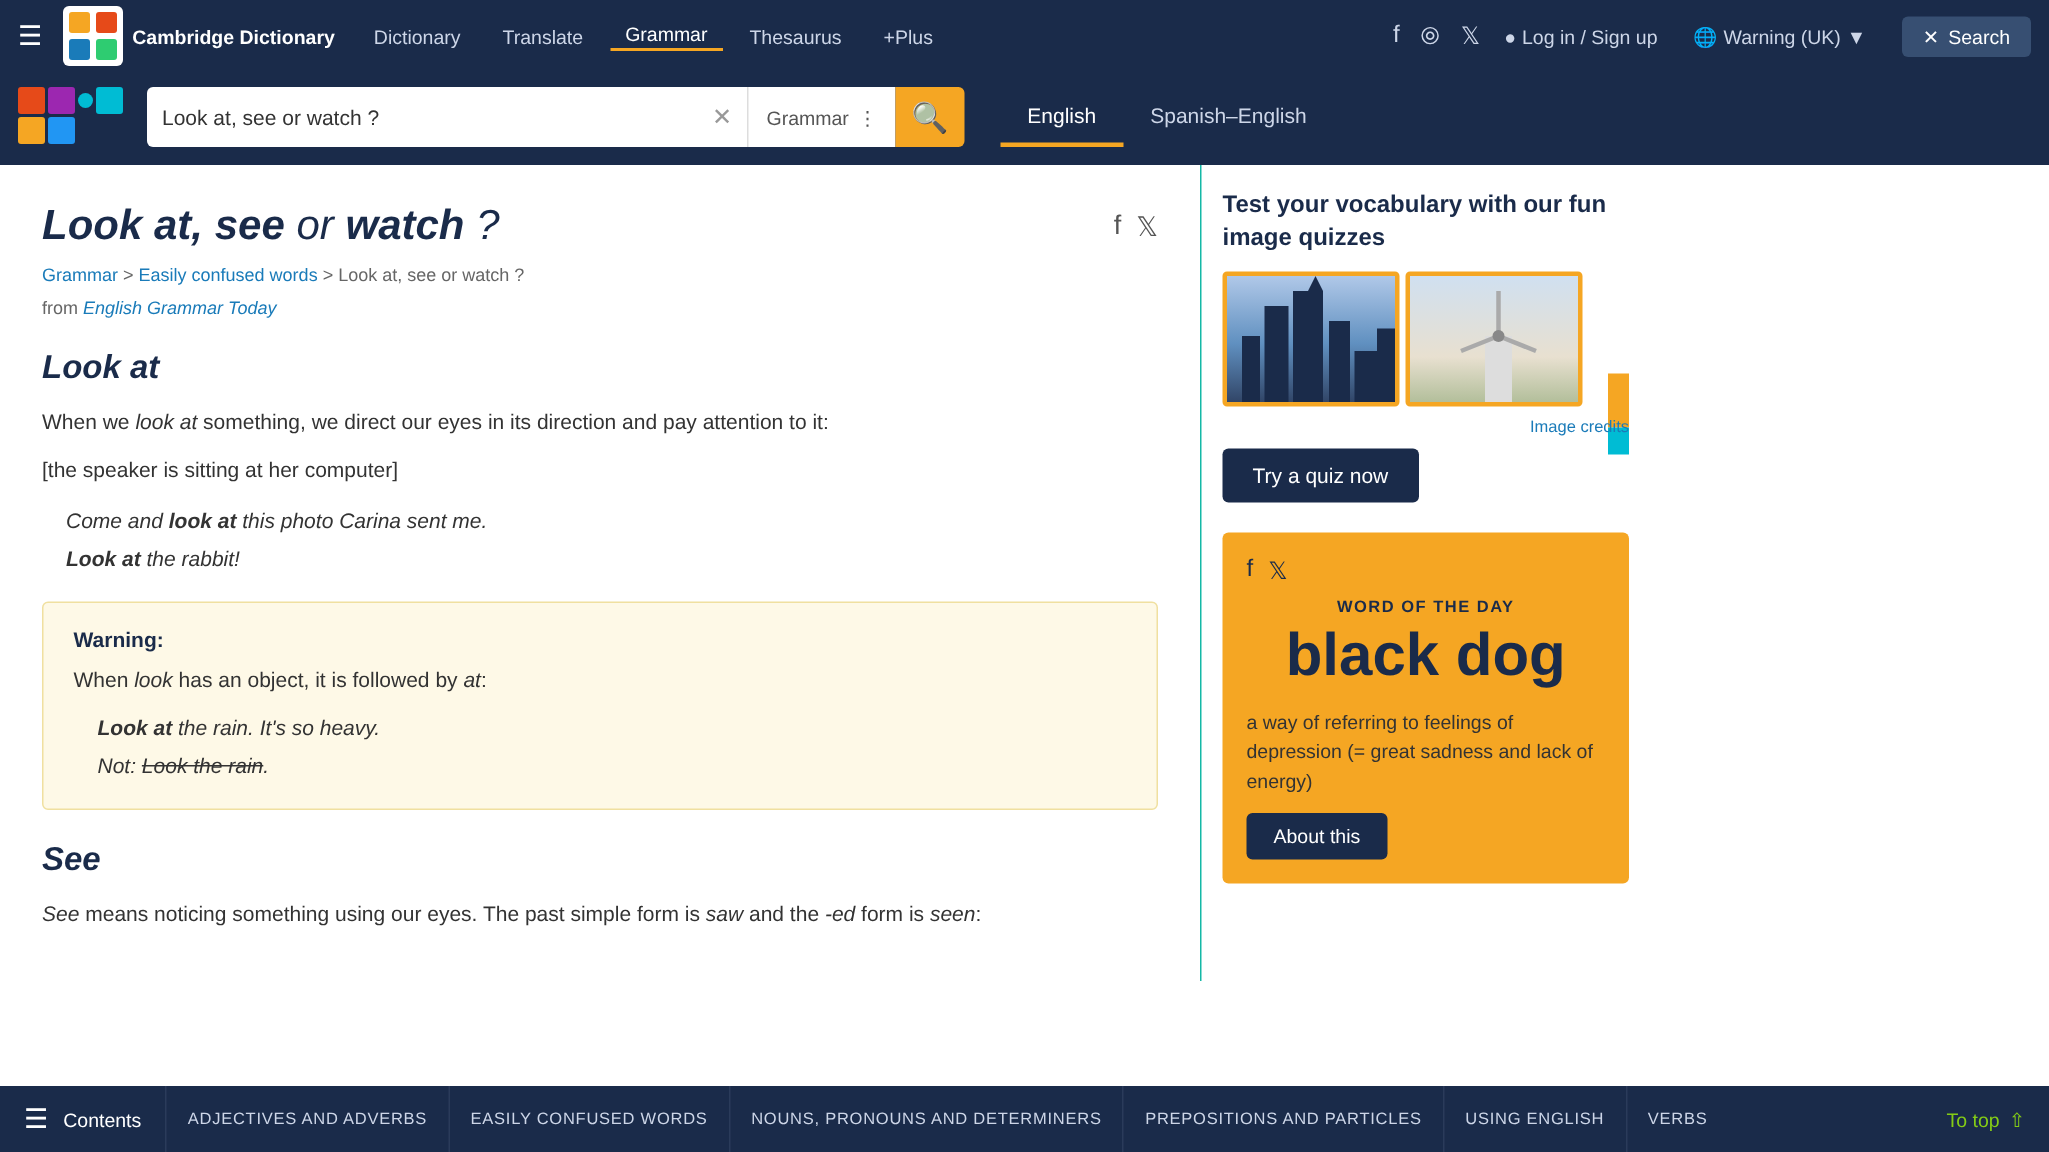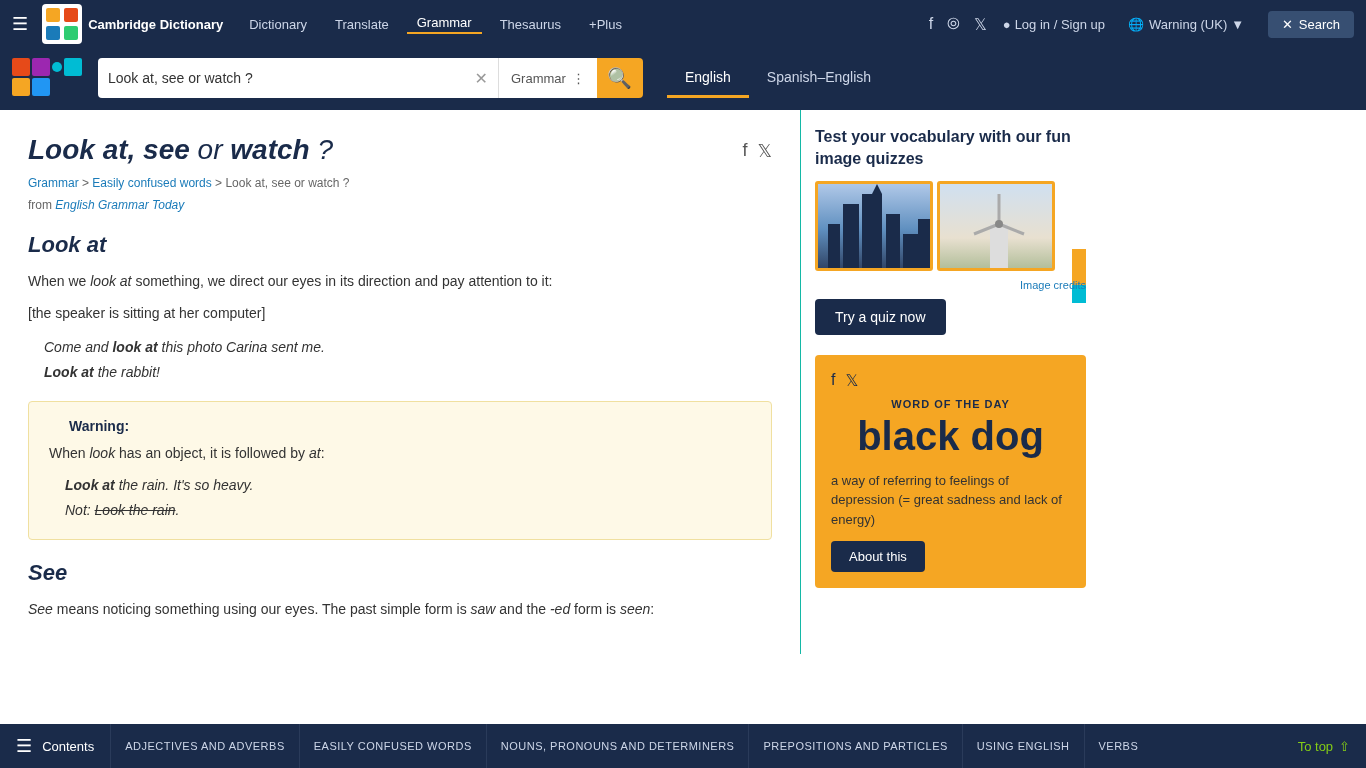--- a/index.html
+++ b/index.html
@@ -147,21 +147,21 @@
     }
     .example-text strong { font-weight: bold; }
 
     .warning-box {
       background: #fef9e7;
       border: 1px solid #f0e0a0;
       border-radius: 4px;
       padding: 16px 20px;
       margin: 16px 0;
     }
-    .warning-title { font-weight: bold; color: #1a2b4a; margin-bottom: 8px; font-size: 14px; margin-left: 20px; }
+    .warning-title { font-weight: bold; color: #1a2b4a; margin-bottom: 8px; font-size: 14px; }
     .warning-text { font-size: 14px; color: #333; line-height: 1.6; margin-bottom: 8px; }
     .warning-example { font-style: italic; font-size: 14px; padding-left: 16px; line-height: 1.8; }
     .strikethrough { text-decoration: line-through; }
 
     .see-section { margin-top: 20px; }
 
     
     .sidebar {
       width: 300px;
       min-width: 280px;

